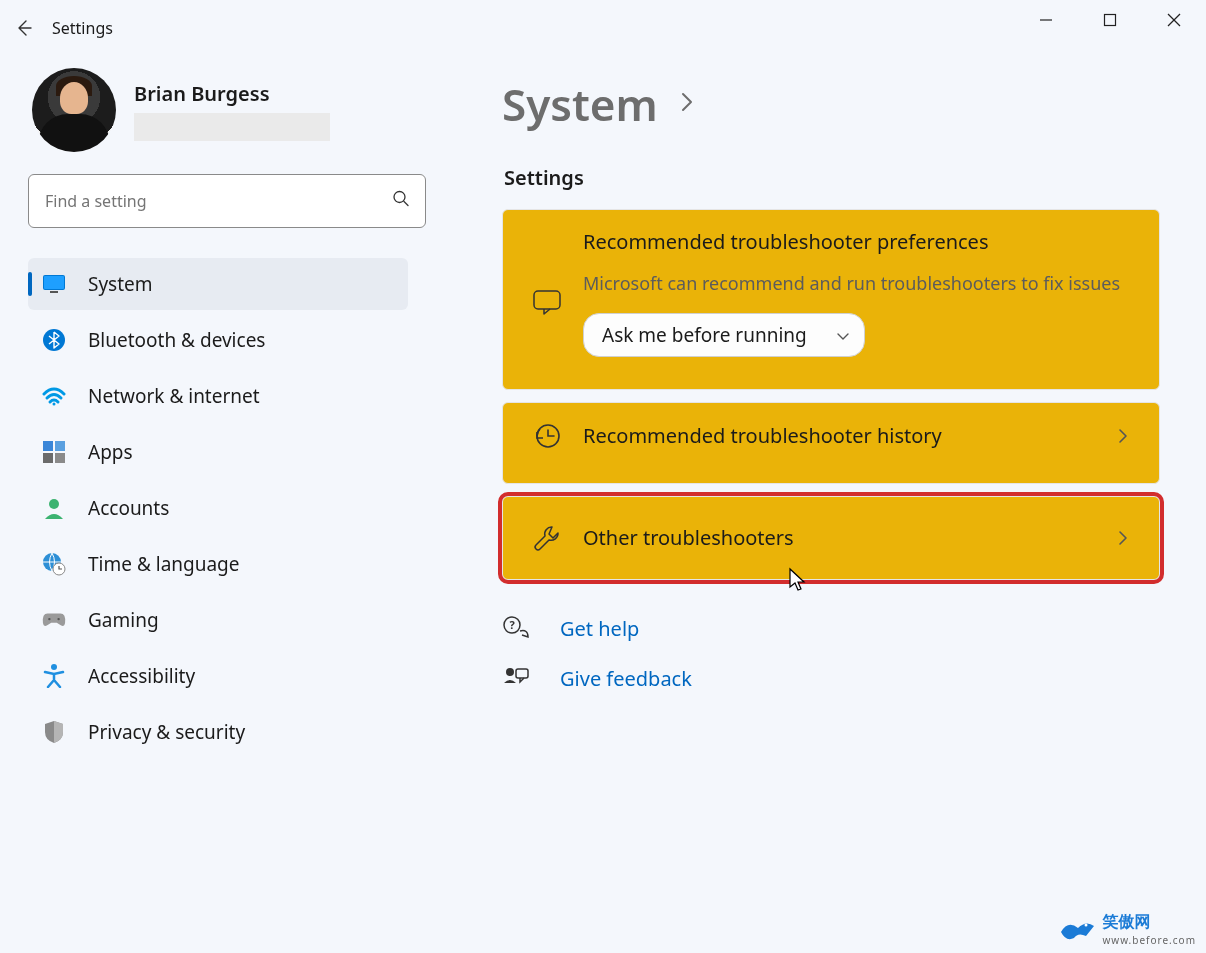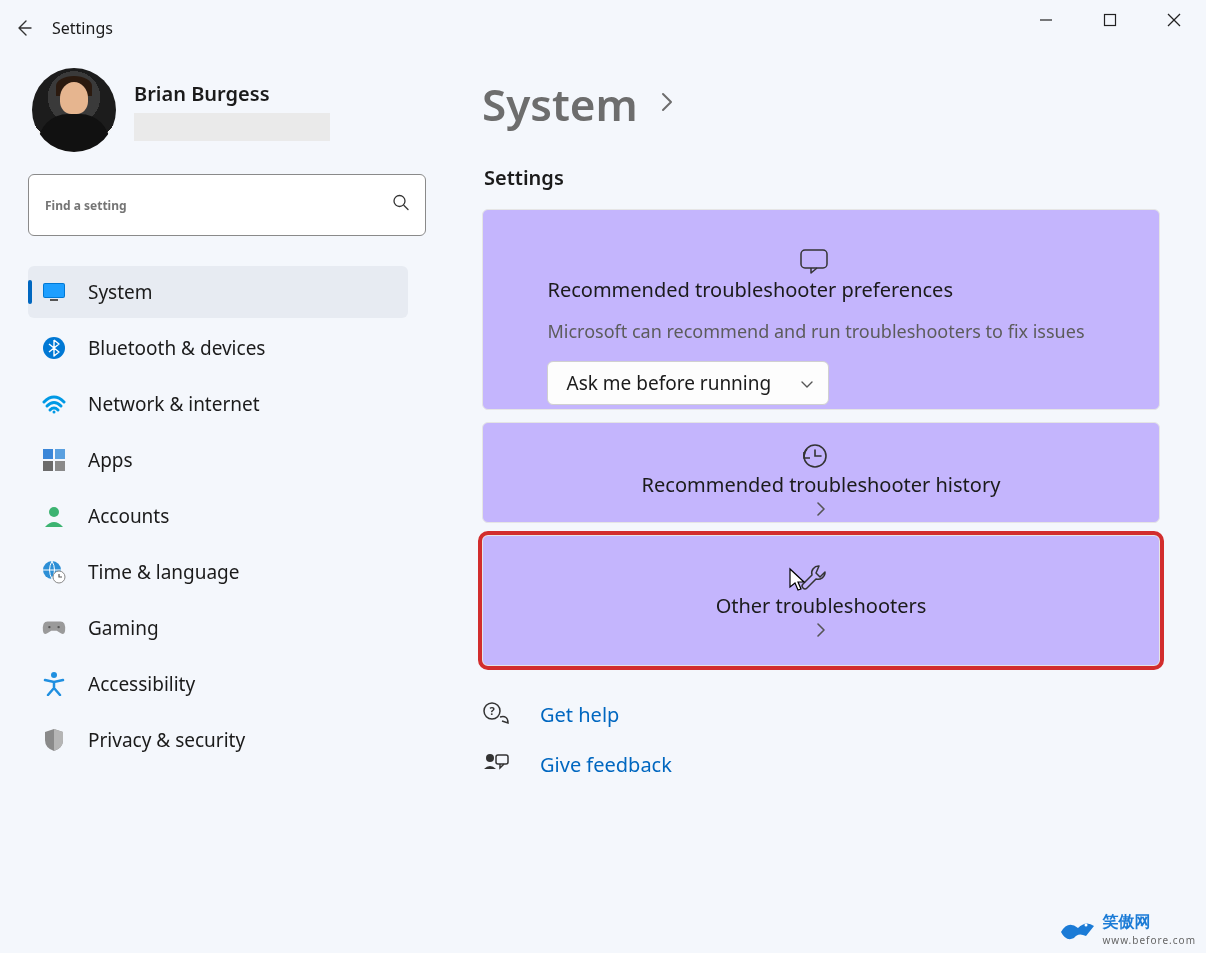--- a/index.html
+++ b/index.html
@@ -42,20 +42,21 @@
     height: 40px;
     display: flex;
     align-items: center;
     justify-content: center;
   }
   
   .container {
     display: flex;
     padding: 0 12px 0 28px;
     height: calc(100% - 56px);
+    gap: 20px;
   }
   .sidebar {
     width: 410px;
     flex-shrink: 0;
     padding-right: 30px;
   }
   .main {
     flex: 1;
     padding: 18px 34px 0 44px;
   }
@@ -81,29 +82,28 @@
   .profile-name { font-size:20px; font-weight:600; }
   .profile-email { width: 196px; height: 28px; background:#eaeaea; }
   
   .search {
     position: relative;
     width: 398px;
     margin-bottom: 30px;
   }
   .search input {
     width: 100%;
-    height: 62px;
+    height: 54px;
     padding: 0 48px 0 16px;
-    font-size: 12px;
+    font-size: 16px;
     border: 1px solid #8a8a8a;
     border-radius: 6px;
     background: #ffffff;
     outline: none;
     font-family: inherit;
-    font-weight: bold;
   }
   .search-icon {
     position: absolute;
     right: 16px;
     top: 50%;
     transform: translateY(-50%);
   }
   
   .nav { display:flex; flex-direction:column; gap:4px; }
   .nav-item {
@@ -131,28 +131,27 @@
   }
   .nav-icon { width:24px; height:24px; display:flex; align-items:center; justify-content:center; flex-shrink:0; }
   
   .breadcrumb { display:flex; align-items:center; gap:20px; margin-bottom:30px; }
   .bc-parent { font-size:44px; font-weight:600; color:#6d6d6d; }
   .bc-sep { color:#6d6d6d; }
   .bc-current { font-size:44px; font-weight:600; }
   .section-title { font-size:20px; font-weight:600; margin: 10px 0 18px 2px; }
   
   .card {
-    background:#c4b5fd;
+    background:#eab308;
     border:1px solid #e5e5e5;
     border-radius:6px;
-    padding: 18px 22px 4px 22px;
+    padding: 18px 22px 32px 22px;
     margin-bottom:12px;
     display:flex;
     align-items:center;
-    flex-direction:column;
   }
   .card-icon {
     width:44px;
     display:flex;
     align-items:center;
     justify-content:center;
     flex-shrink:0;
     margin-right:14px;
   }
   .card-body { flex:1; }
@@ -161,21 +160,21 @@
   .card.prefs .card-body { padding-right:10px; }
   .card.prefs .card-icon { align-self:center; margin-top:18px; }
   .dropdown {
     margin-top:18px;
     display:flex;
     align-items:center;
     gap:14px;
     height:44px;
     padding:0 14px 0 18px;
     border:1px solid #d0d0d0;
-    border-radius:6px;
+    border-radius:16px;
     background:#fdfdfd;
     width:282px;
     font-size:19px;
   }
   .card-chevron { width:28px; display:flex; align-items:center; justify-content:center; color:#555; }
   .card.highlight { outline:4px solid #d22d2d; outline-offset:0; padding-top:26px; padding-bottom:26px;}
   
   .help-links { margin-top:34px; display:flex; flex-direction:column; gap:22px; }
   .help-link { display:flex; align-items:center; gap:30px; font-size:20px; }
   .help-link span.l { color:#0067c0; }

